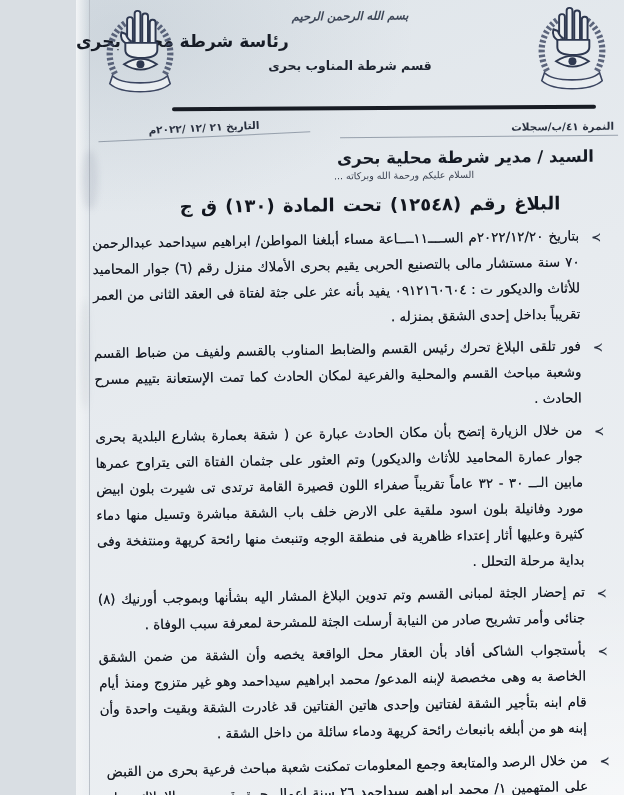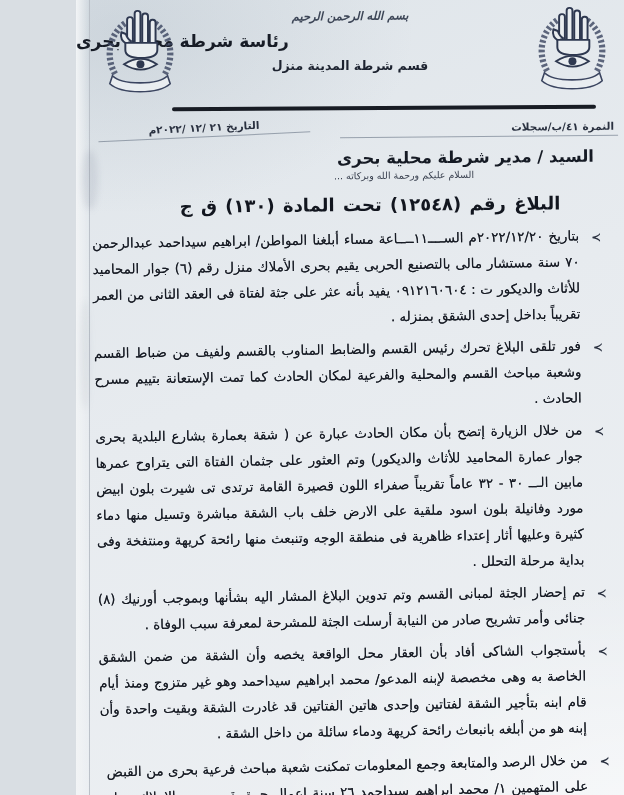--- a/index.html
+++ b/index.html
@@ -125,21 +125,21 @@
         <path d="M28.5,42 h36 v8 q0,9 -18,9 q-18,0 -18,-9 z"></path>
       </g>
       <g>
         <path d="M27,66 q19,-12 37,0 q-18,12 -37,0 z" fill="#e9edf0" stroke="#2e3850" stroke-width="2"></path>
         <circle cx="45.5" cy="66" r="4.5" fill="#2e3850"></circle>
       </g>
     </svg>
 
     <div class="bismillah">بسم الله الرحمن الرحيم</div>
     <div class="org-title">رئاسة شرطة محلية بحرى</div>
-    <div class="org-subtitle">قسم شرطة المدينة منزل</div>
+    <div class="org-subtitle">قسم شرطة المناوب بحرى</div>
   </div>
 
   <div class="thick-rule"></div>
 
   <div class="meta-row">
     <div class="meta-item meta-number">النمرة   ٤١/ب/سجلات</div>
     <div class="meta-item meta-date">التاريخ ٢١ /١٢ /٢٠٢٢م</div>
   </div>
 
   <div class="addressee">السيد / مدير شرطة محلية بحرى</div>

